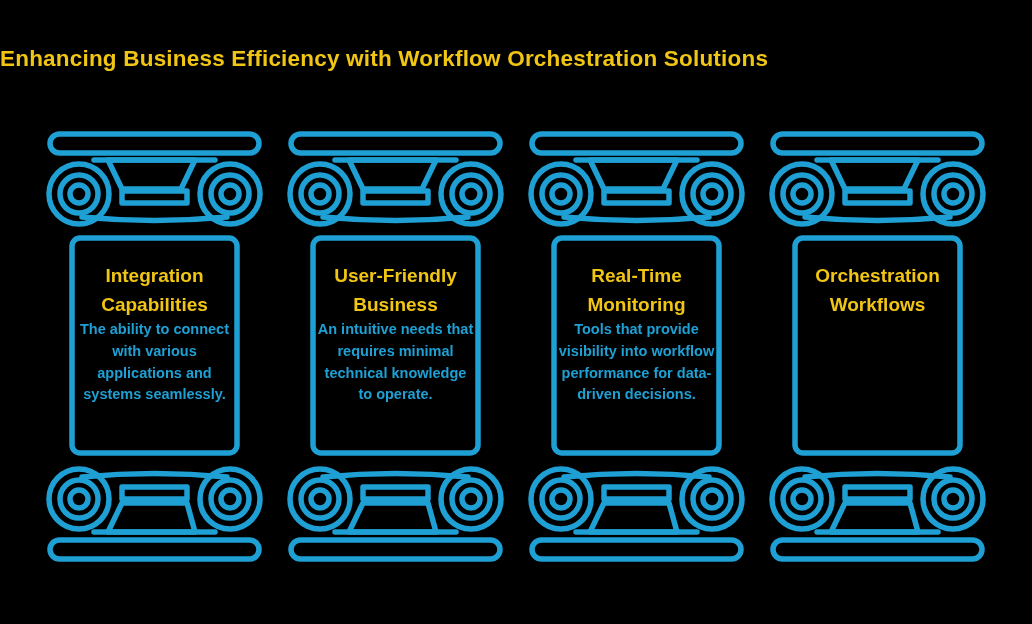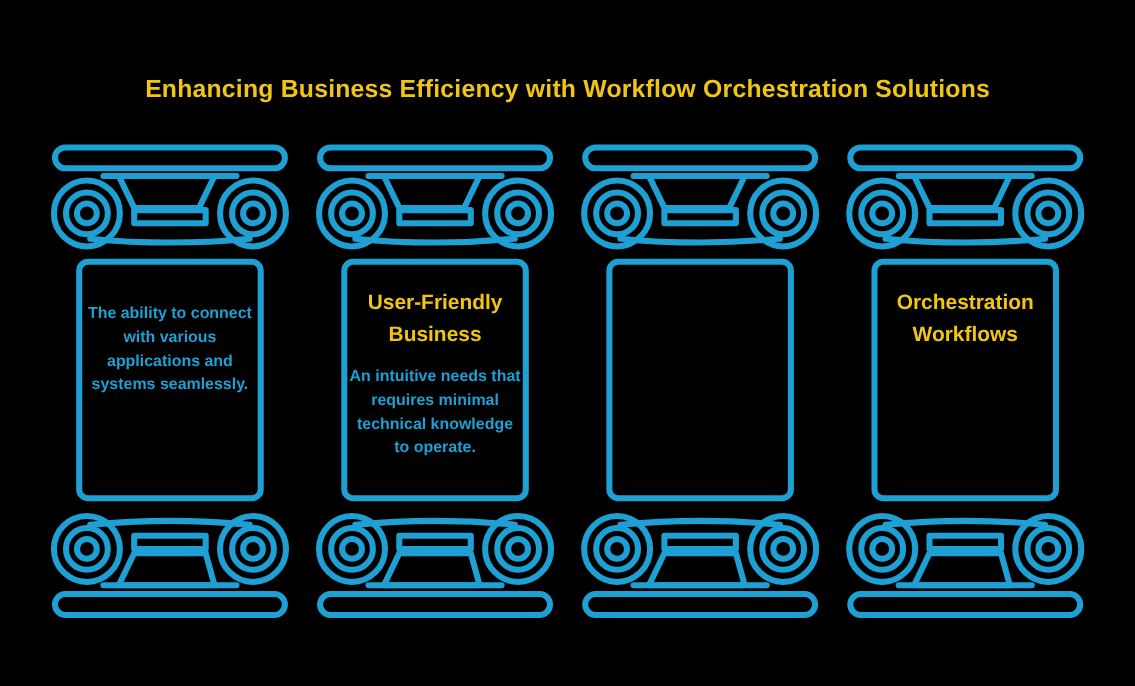--- a/index.html
+++ b/index.html
@@ -12,24 +12,23 @@
   .canvas {
     position: relative;
     width: 1032px;
     height: 624px;
     background: var(--background);
     overflow: hidden;
     font-family: "Liberation Sans", sans-serif;
   }
   .page-title {
     position: absolute;
-    top: 67px;
+    top: 45px;
     left: 0;
     width: 100%;
-    text-align: center;
     color: var(--yellow);
     font-size: 22.5px;
     font-weight: 700;
     letter-spacing: 0.2px;
     line-height: 28px;
   }
   .pillars {
     position: absolute;
     top: 131px;
     left: 46px;
@@ -59,21 +58,21 @@
     top: 131px;
     text-align: center;
   }
   .pillar-title {
     color: var(--yellow);
     font-size: 19px;
     font-weight: 700;
     line-height: 1.5;
   }
   .pillar-desc {
-    margin-top: 13px;
+    margin-top: 0;
     color: var(--blue);
     font-size: 14.5px;
     font-weight: 600;
     line-height: 1.5;
   }
   .defs-holder { position: absolute; width: 0; height: 0; overflow: hidden; }
 </style>
 </head>
 <body>
 
@@ -116,38 +115,43 @@
 
   <h1 class="page-title">Enhancing Business Efficiency with Workflow Orchestration Solutions</h1>
 
   <div class="pillars">
 
     <div class="pillar">
       <svg class="pillar-art" viewBox="0 0 217 434">
           <use href="#pillar-shape"></use>
         </svg>
       <div class="pillar-text">
+        <div class="pillar-title">Integration Capabilities</div>
         <div class="pillar-desc">The ability to connect with various applications and systems seamlessly.</div>
       </div>
     </div>
 
     <div class="pillar">
       <svg class="pillar-art" viewBox="0 0 217 434">
           <use href="#pillar-shape"></use>
         </svg>
       <div class="pillar-text">
         <div class="pillar-title">User-Friendly Business</div>
         <div class="pillar-desc">An intuitive needs that requires minimal technical knowledge to operate.</div>
       </div>
     </div>
 
     <div class="pillar">
       <svg class="pillar-art" viewBox="0 0 217 434">
           <use href="#pillar-shape"></use>
         </svg>
+      <div class="pillar-text">
+        <div class="pillar-title">Real-Time Monitoring</div>
+        <div class="pillar-desc">Tools that provide visibility into workflow performance for data-driven decisions.</div>
+      </div>
     </div>
 
     <div class="pillar">
       <svg class="pillar-art" viewBox="0 0 217 434">
           <use href="#pillar-shape"></use>
         </svg>
       <div class="pillar-text">
         <div class="pillar-title">Orchestration Workflows</div>
       </div>
     </div>

